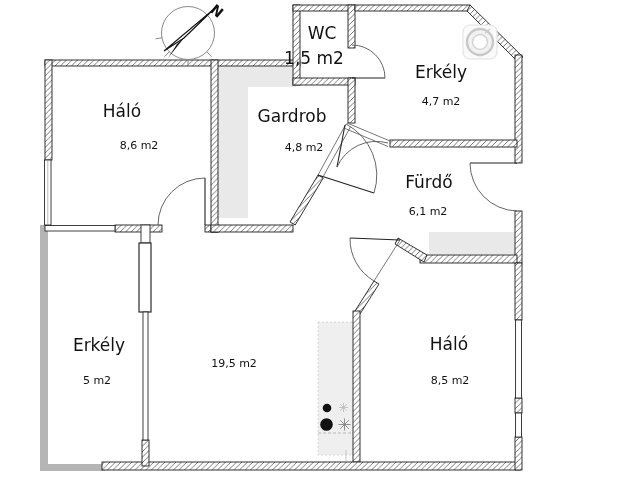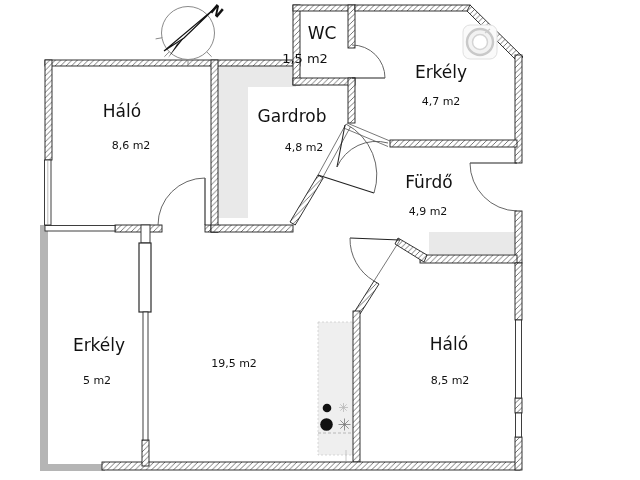--- a/index.html
+++ b/index.html
@@ -137,33 +137,33 @@
       <line x1="188" y1="59.5" x2="188" y2="66.5"></line>
       <line x1="206.7" y1="51.8" x2="211.6" y2="56.7"></line>
     </g>
     <circle cx="189" cy="32" r="1.2" fill="#666"></circle>
     <polygon points="214,9 164,51 184,38" fill="#ffffff" stroke="#151515" stroke-width="1.1"></polygon>
     <polygon points="214,9 184,38 168,58 177,44" fill="#151515"></polygon>
   </g>
 </svg>
 
   <div class="lbl room-name" style="left:122px;top:111px">Háló</div>
-  <div class="lbl room-area" style="left:131px;top:145px">8,6 m2</div>
+  <div class="lbl room-area" style="left:139px;top:145px">8,6 m2</div>
 
   <div class="lbl room-name" style="left:292px;top:116px">Gardrob</div>
   <div class="lbl room-area" style="left:304px;top:147px">4,8 m2</div>
 
   <div class="lbl room-name" style="left:322px;top:33px">WC</div>
-  <div class="lbl room-area" style="left:305px;top:58px;font-size:13px">1,5 m2</div>
+  <div class="lbl room-area" style="left:314px;top:58px;font-size:17px">1,5 m2</div>
 
   <div class="lbl room-name" style="left:441px;top:72px">Erkély</div>
   <div class="lbl room-area" style="left:441px;top:101px">4,7 m2</div>
 
   <div class="lbl room-name" style="left:429px;top:182px">Fürdő</div>
-  <div class="lbl room-area" style="left:428px;top:211px">4,9 m2</div>
+  <div class="lbl room-area" style="left:428px;top:211px">6,1 m2</div>
 
   <div class="lbl room-area" style="left:234px;top:363px">19,5 m2</div>
 
   <div class="lbl room-name" style="left:99px;top:345px">Erkély</div>
   <div class="lbl room-area" style="left:97px;top:380px">5 m2</div>
 
   <div class="lbl room-name" style="left:449px;top:344px">Háló</div>
   <div class="lbl room-area" style="left:450px;top:380px">8,5 m2</div>
 
   <span class="compass-n">N</span>

